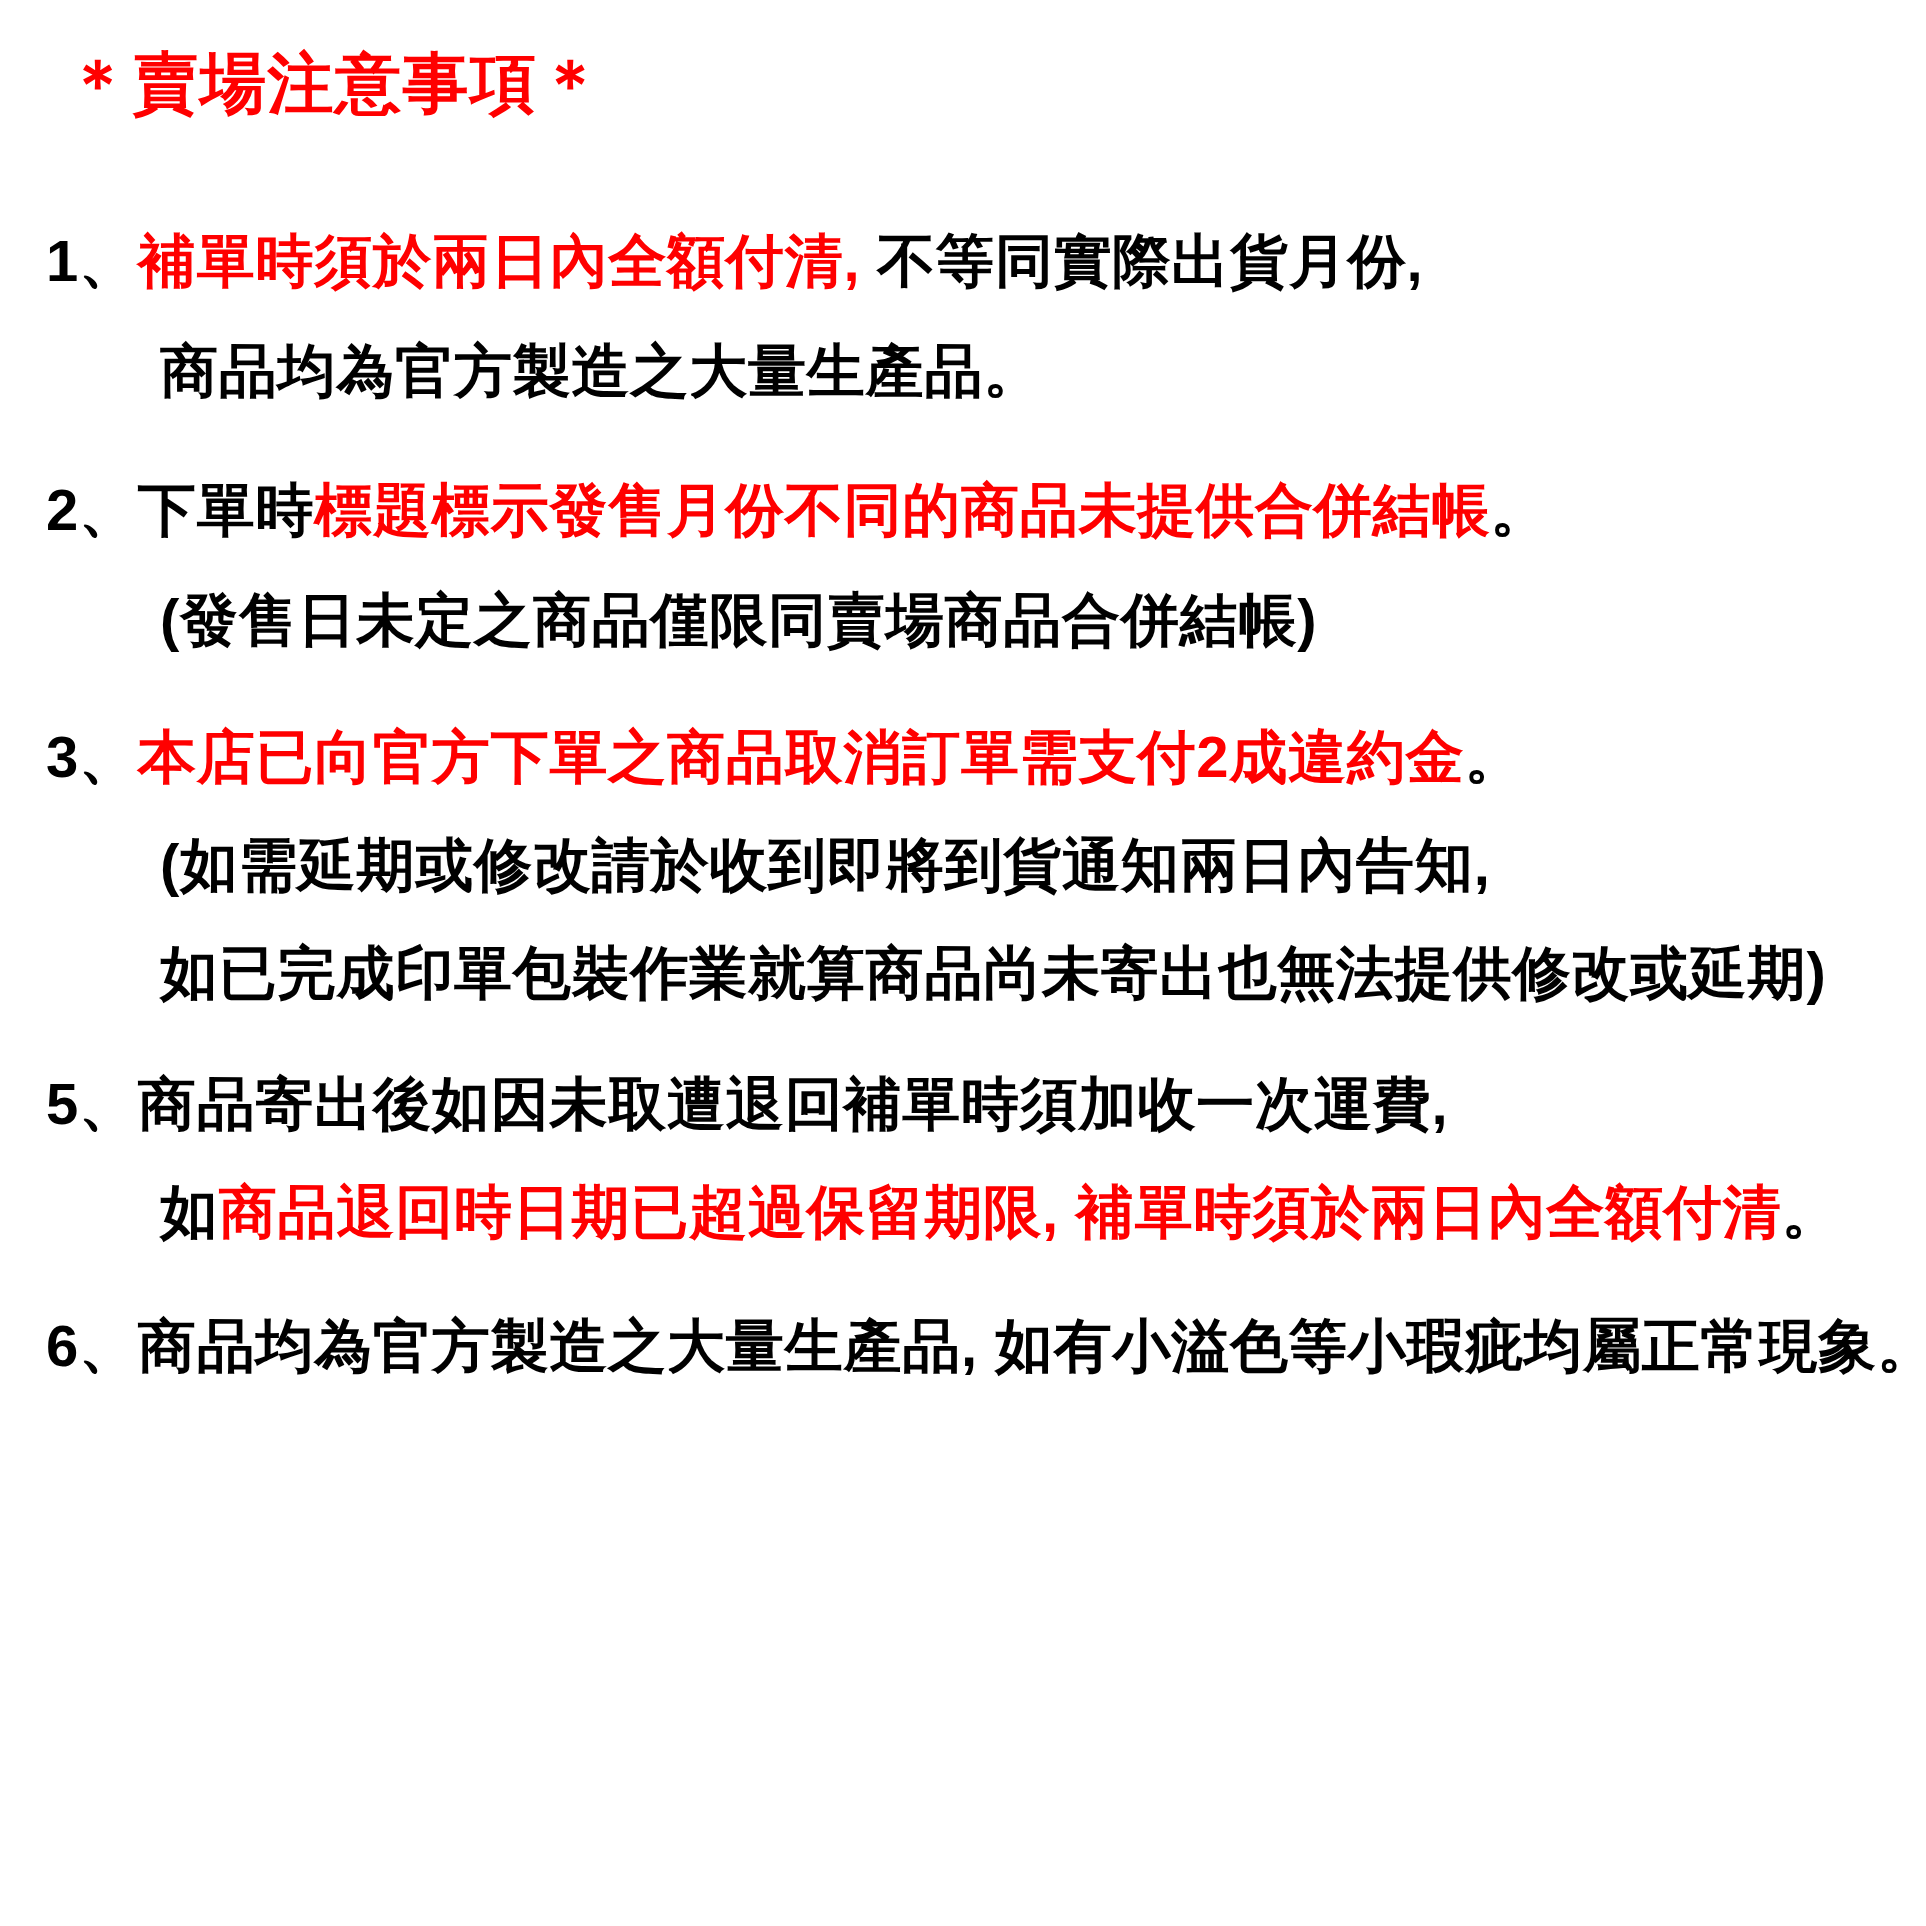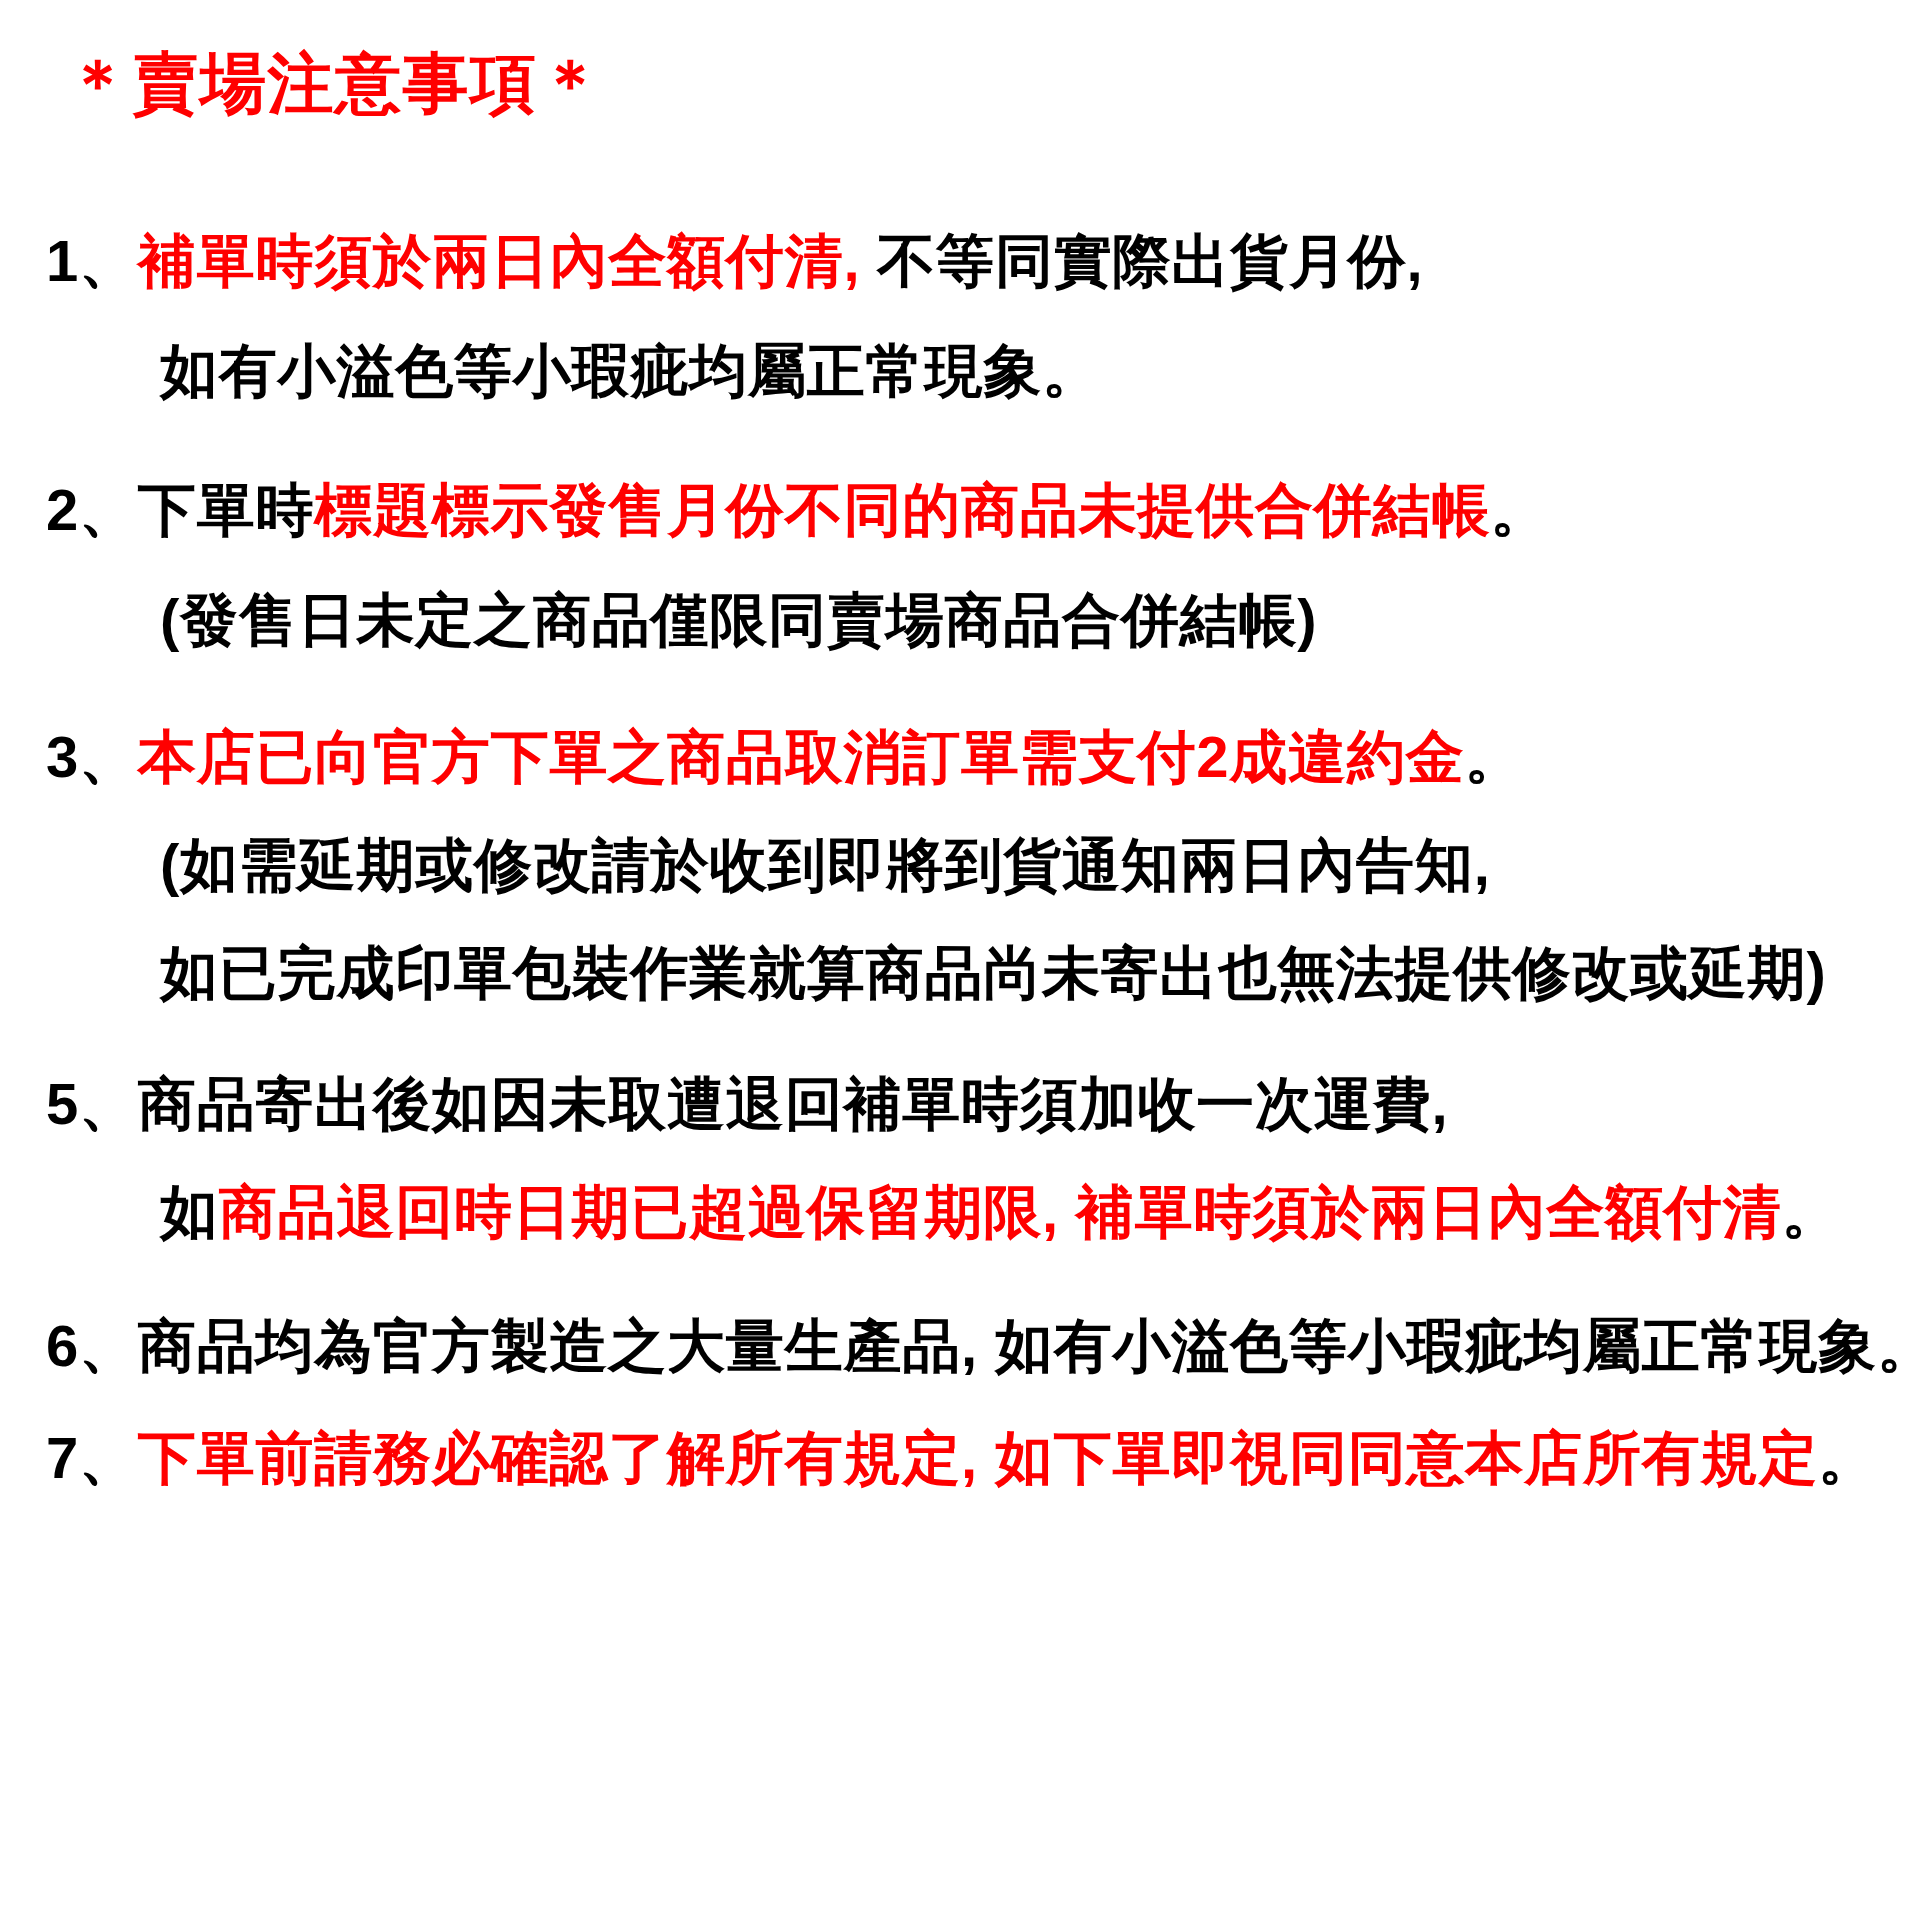--- a/index.html
+++ b/index.html
@@ -34,21 +34,21 @@
 <div>
 
   <div class="title c-red">
     <span>＊賣場注意事項＊</span>
   </div>
 
   <div class="line n" style="margin-top:116px">
     <span class="c-blk">1、</span><span class="c-red">補單時須於兩日內全額付清,</span><span class="c-blk"> 不等同實際出貨月份,</span>
   </div>
   <div class="line cont" style="margin-top:52px">
-    <span class="c-blk">如有小溢色等小瑕疵均屬正常現象。</span>
+    <span class="c-blk">商品均為官方製造之大量生產品。</span>
   </div>
 
   <div class="line n" style="margin-top:81px">
     <span class="c-blk">2、</span><span class="c-blk">下單時</span><span class="c-red">標題標示發售月份不同的商品未提供合併結帳</span><span class="c-blk">。</span>
   </div>
   <div class="line cont" style="margin-top:52px">
     <span class="c-blk">(發售日未定之商品僅限同賣場商品合併結帳)</span>
   </div>
 
   <div class="line n" style="margin-top:79px">
@@ -66,18 +66,15 @@
     <span class="c-blk">5、</span><span class="c-blk">商品寄出後如因未取遭退回補單時須加收一次運費,</span>
   </div>
   <div class="line cont" style="margin-top:50px">
     <span class="c-blk">如</span><span class="c-red">商品退回時日期已超過保留期限, 補單時須於兩日內全額付清</span><span class="c-blk">。</span>
   </div>
 
   <div class="line n" style="margin-top:76px">
     <span class="c-blk">6、</span><span class="c-blk">商品均為官方製造之大量生產品, 如有小溢色等小瑕疵均屬正常現象。</span>
   </div>
 
-  <div class="line n" style="margin-top:54px">
-    <span class="c-blk">7、</span><span class="c-red">下單前請務必確認了解所有規定, 如下單即視同同意本店所有規定</span><span class="c-blk">。</span>
-  </div>
 
 </div>
 
 
 </body></html>

